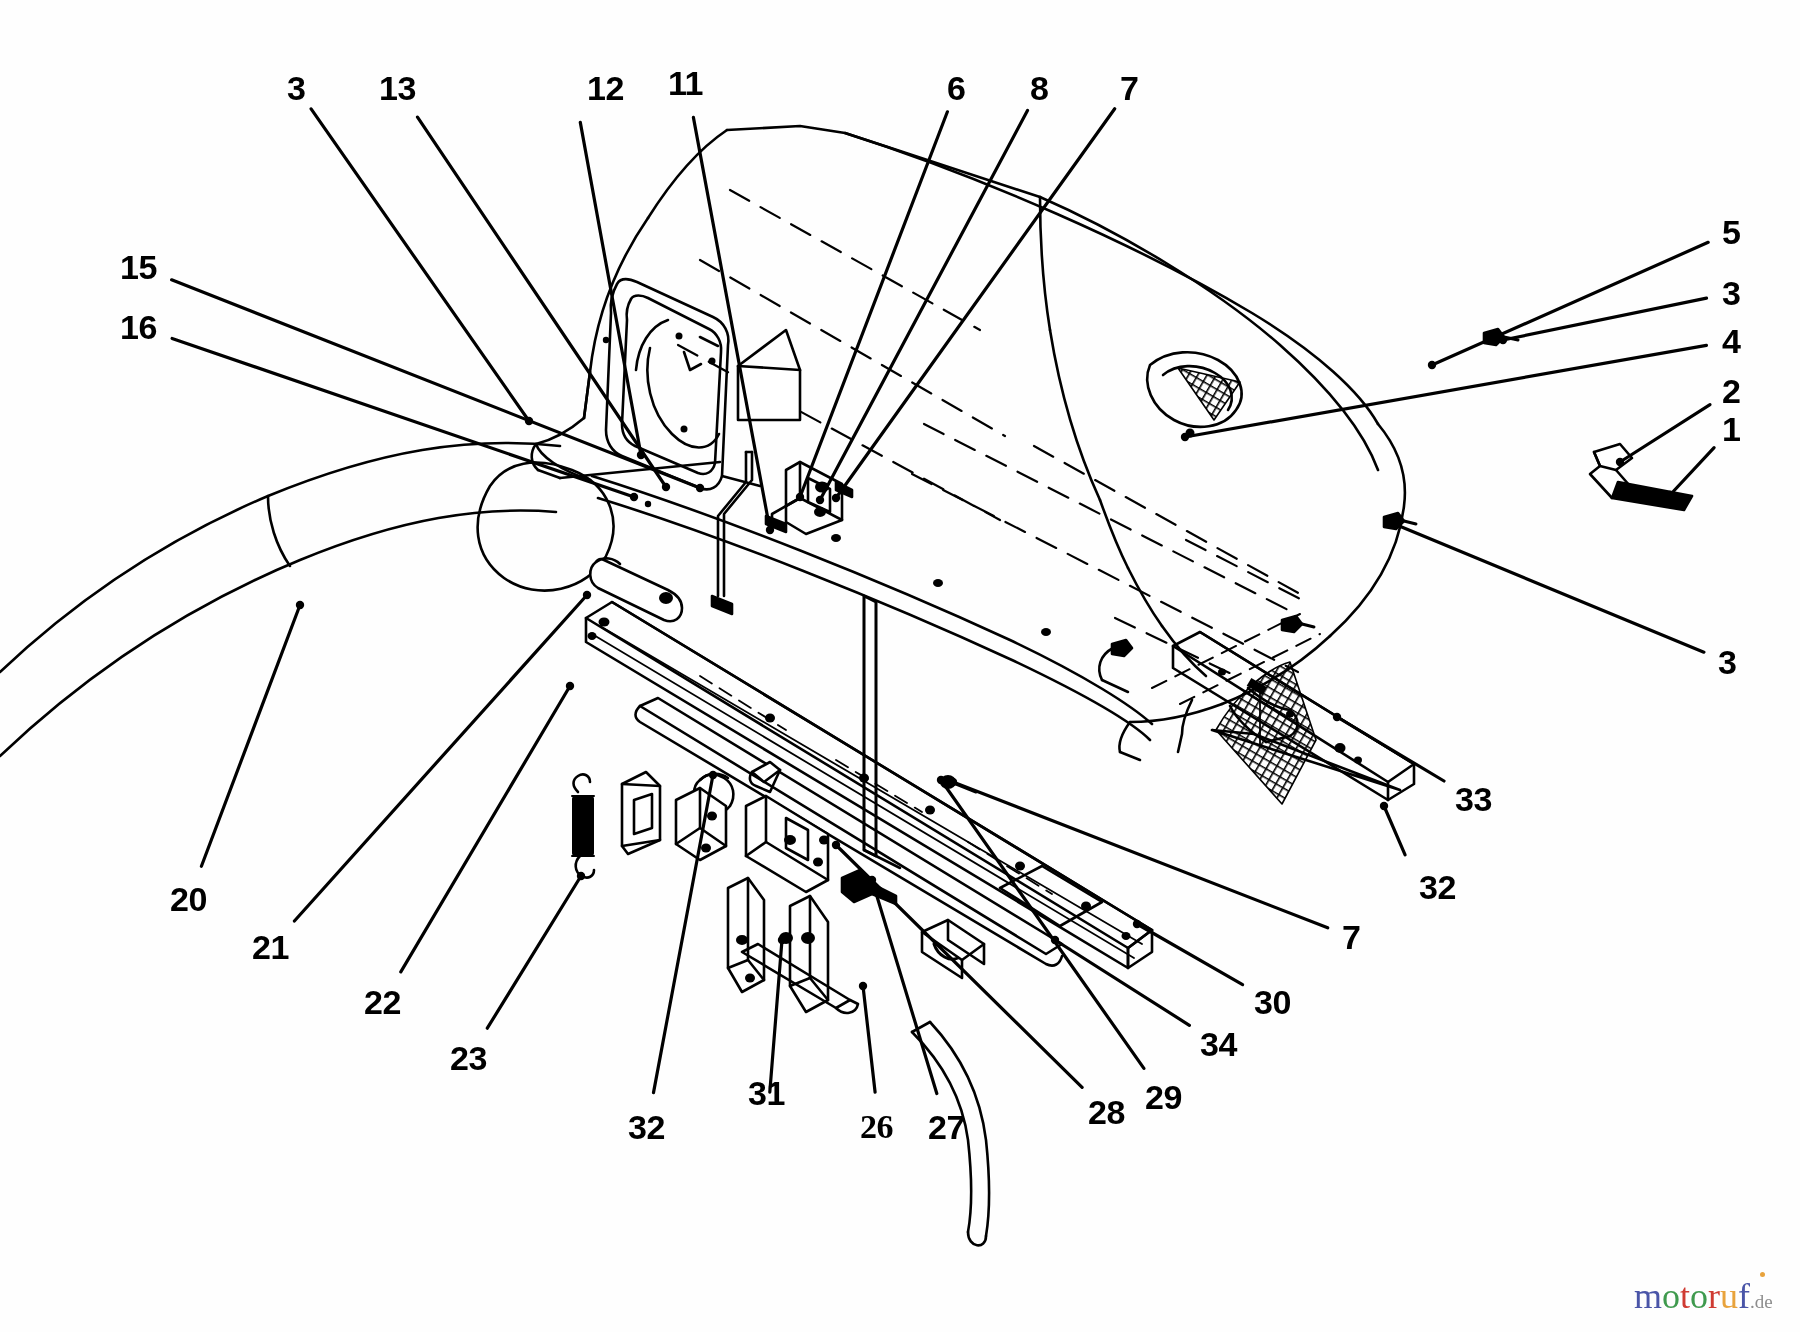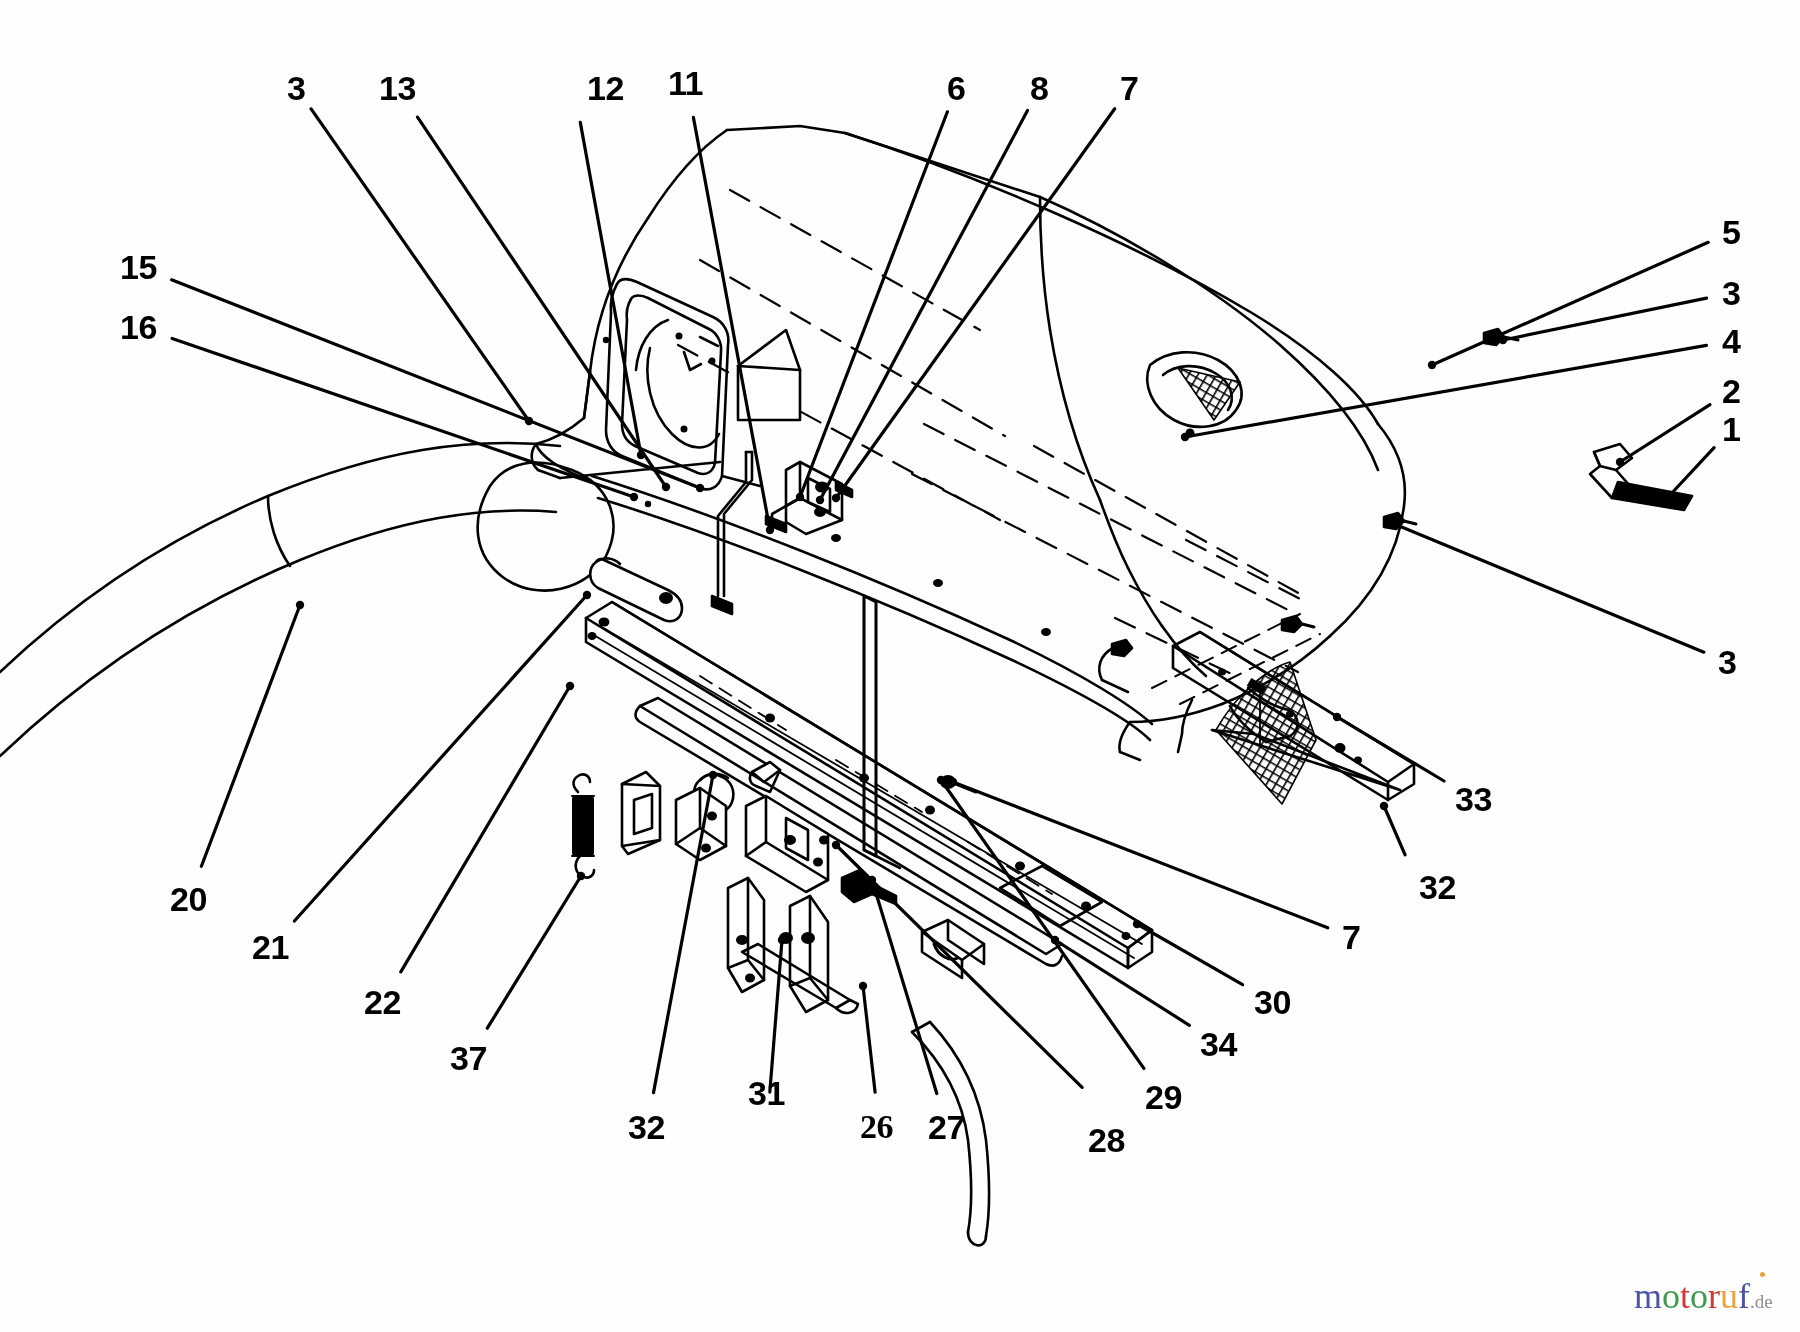--- a/index.html
+++ b/index.html
@@ -397,25 +397,25 @@
       <div class="callout" style="left: 1722px; top: 412px;">1</div>
       <div class="callout" style="left: 1718px; top: 645px;">3</div>
       <div class="callout" style="left: 1455px; top: 782px;">33</div>
       <div class="callout" style="left: 1376px; top: 870px; margin-left: 43px;">32</div>
       <div class="callout" style="left: 1342px; top: 920px;">7</div>
       <div class="callout" style="left: 1254px; top: 985px;">30</div>
       <div class="callout" style="left: 1200px; top: 1027px;">34</div>
       <div class="callout" style="left: 170px; top: 882px;">20</div>
       <div class="callout" style="left: 252px; top: 930px;">21</div>
       <div class="callout" style="left: 364px; top: 985px;">22</div>
-      <div class="callout" style="left: 450px; top: 1041px;">37</div>
+      <div class="callout" style="left: 450px; top: 1041px;">23</div>
       <div class="callout" style="left: 628px; top: 1110px;">32</div>
       <div class="callout" style="left: 748px; top: 1076px;">31</div>
       <div class="callout" style="left: 860px; top: 1110px; font-family: Liberation Serif, serif;">26</div>
       <div class="callout" style="left: 928px; top: 1110px;">27</div>
-      <div class="callout" style="left: 1088px; top: 1095px; margin-top: 28px;">28</div>
+      <div class="callout" style="left: 1088px; top: 1095px;">28</div>
       <div class="callout" style="left: 1145px; top: 1080px;">29</div>
     </div>
 
 <div id="watermark"><span style="color: rgb(74, 85, 168);">m</span><span style="color: rgb(63, 154, 78);">o</span><span style="color: rgb(207, 59, 50);">t</span><span style="color: rgb(63, 154, 78);">o</span><span style="color: rgb(207, 59, 50);">r</span><span style="color: rgb(232, 163, 61);">u</span><span style="color: rgb(74, 85, 168);">f</span><span class="suffix" style="color: rgb(141, 141, 141);">.de</span></div>
 
 <div class="dotmark"></div>
   </div>
 
 </body></html>

